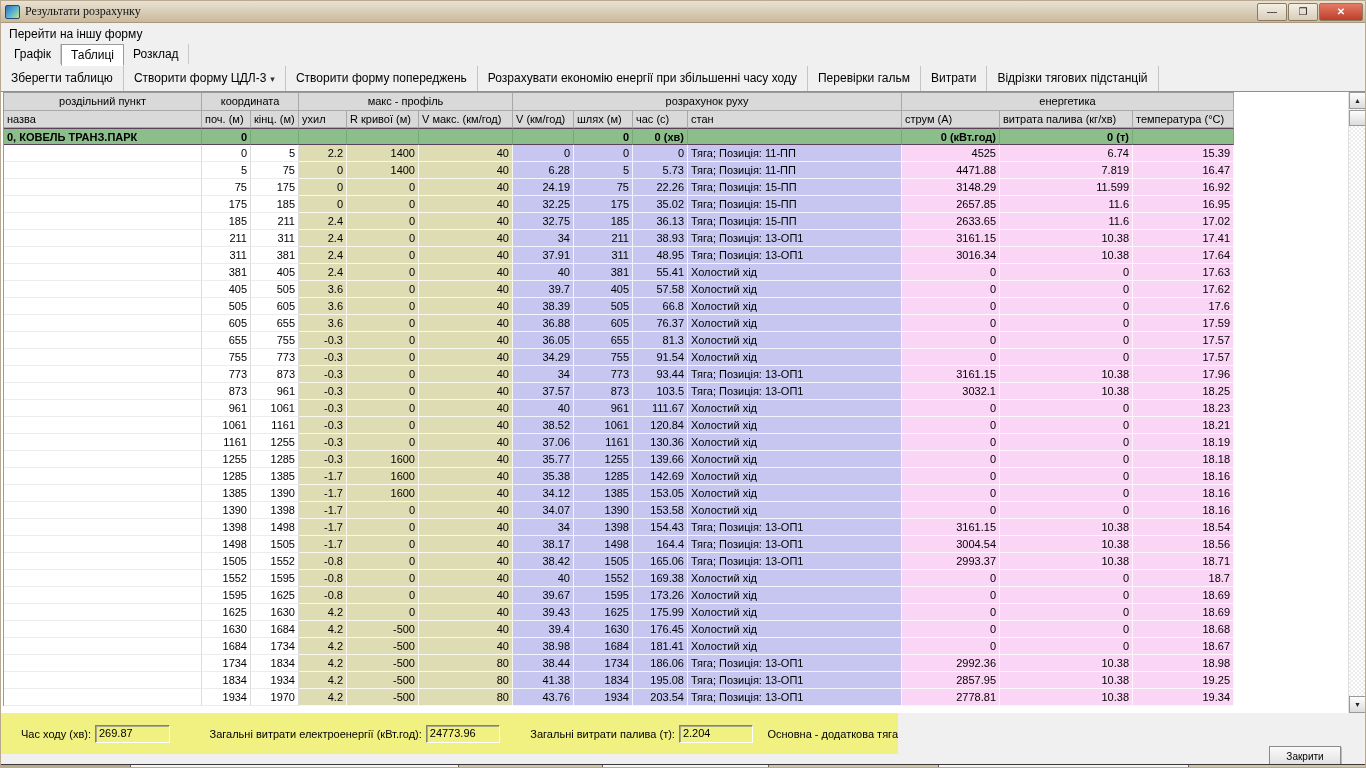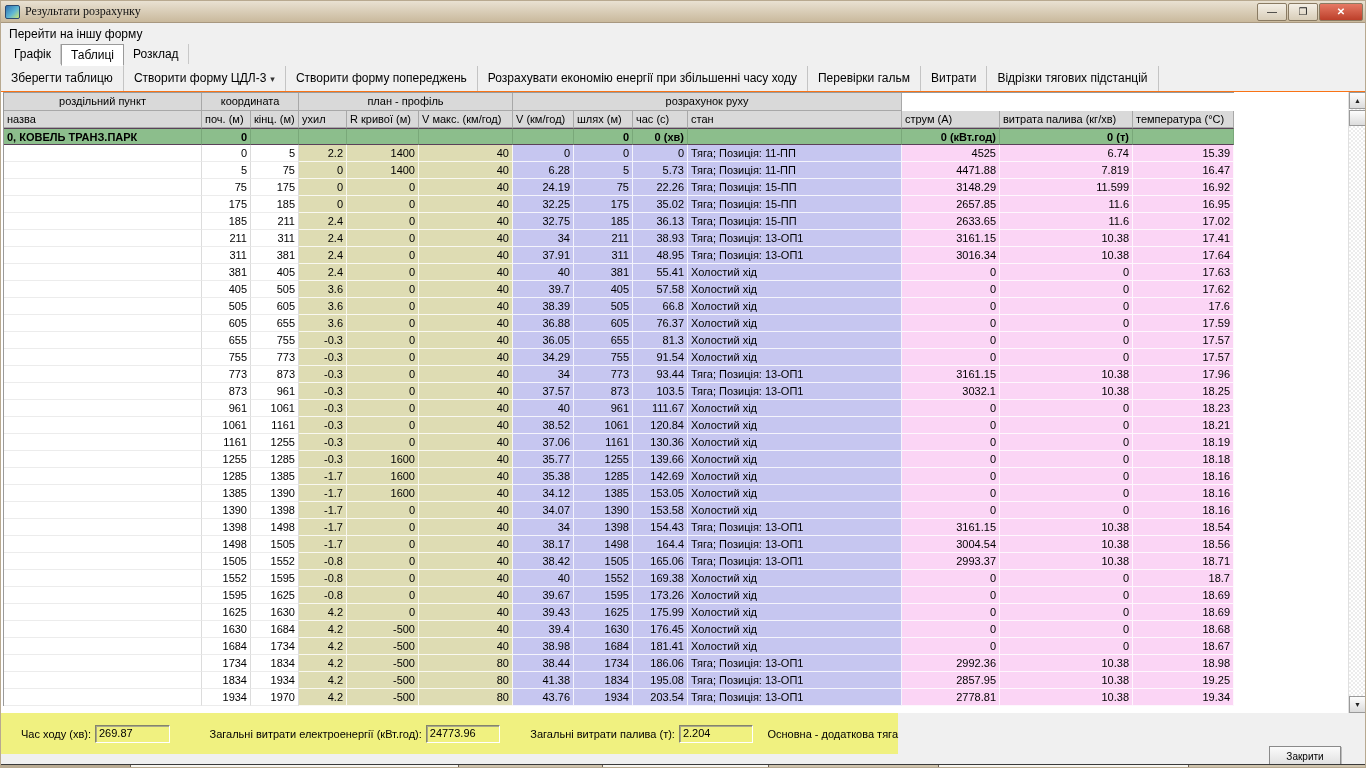--- a/index.html
+++ b/index.html
@@ -165,22 +165,23 @@
   <span class="tbtn"><span>Перевірки гальм</span></span>
   <span class="tbtn"><span>Витрати</span></span>
   <span class="tbtn"><span>Відрізки тягових підстанцій</span></span>
 </div>
 
 <div class="grid-area">
   <div class="grid">
     <div class="trow group">
       <div class="cell g0">роздільний пункт</div>
       <div class="cell g1">координата</div>
-      <div class="cell g2">план - профіль</div>
+      <div class="cell g2">макс - профіль</div>
       <div class="cell g3">розрахунок руху</div>
+      <div class="cell g4">енергетика</div>
     </div>
     <div class="trow header">
       <div class="cell c0">назва</div>
       <div class="cell c1">поч. (м)</div>
       <div class="cell c2">кінц. (м)</div>
       <div class="cell c3">ухил</div>
       <div class="cell c4">R кривої (м)</div>
       <div class="cell c5">V макс. (км/год)</div>
       <div class="cell c6">V (км/год)</div>
       <div class="cell c7">шлях (м)</div>

